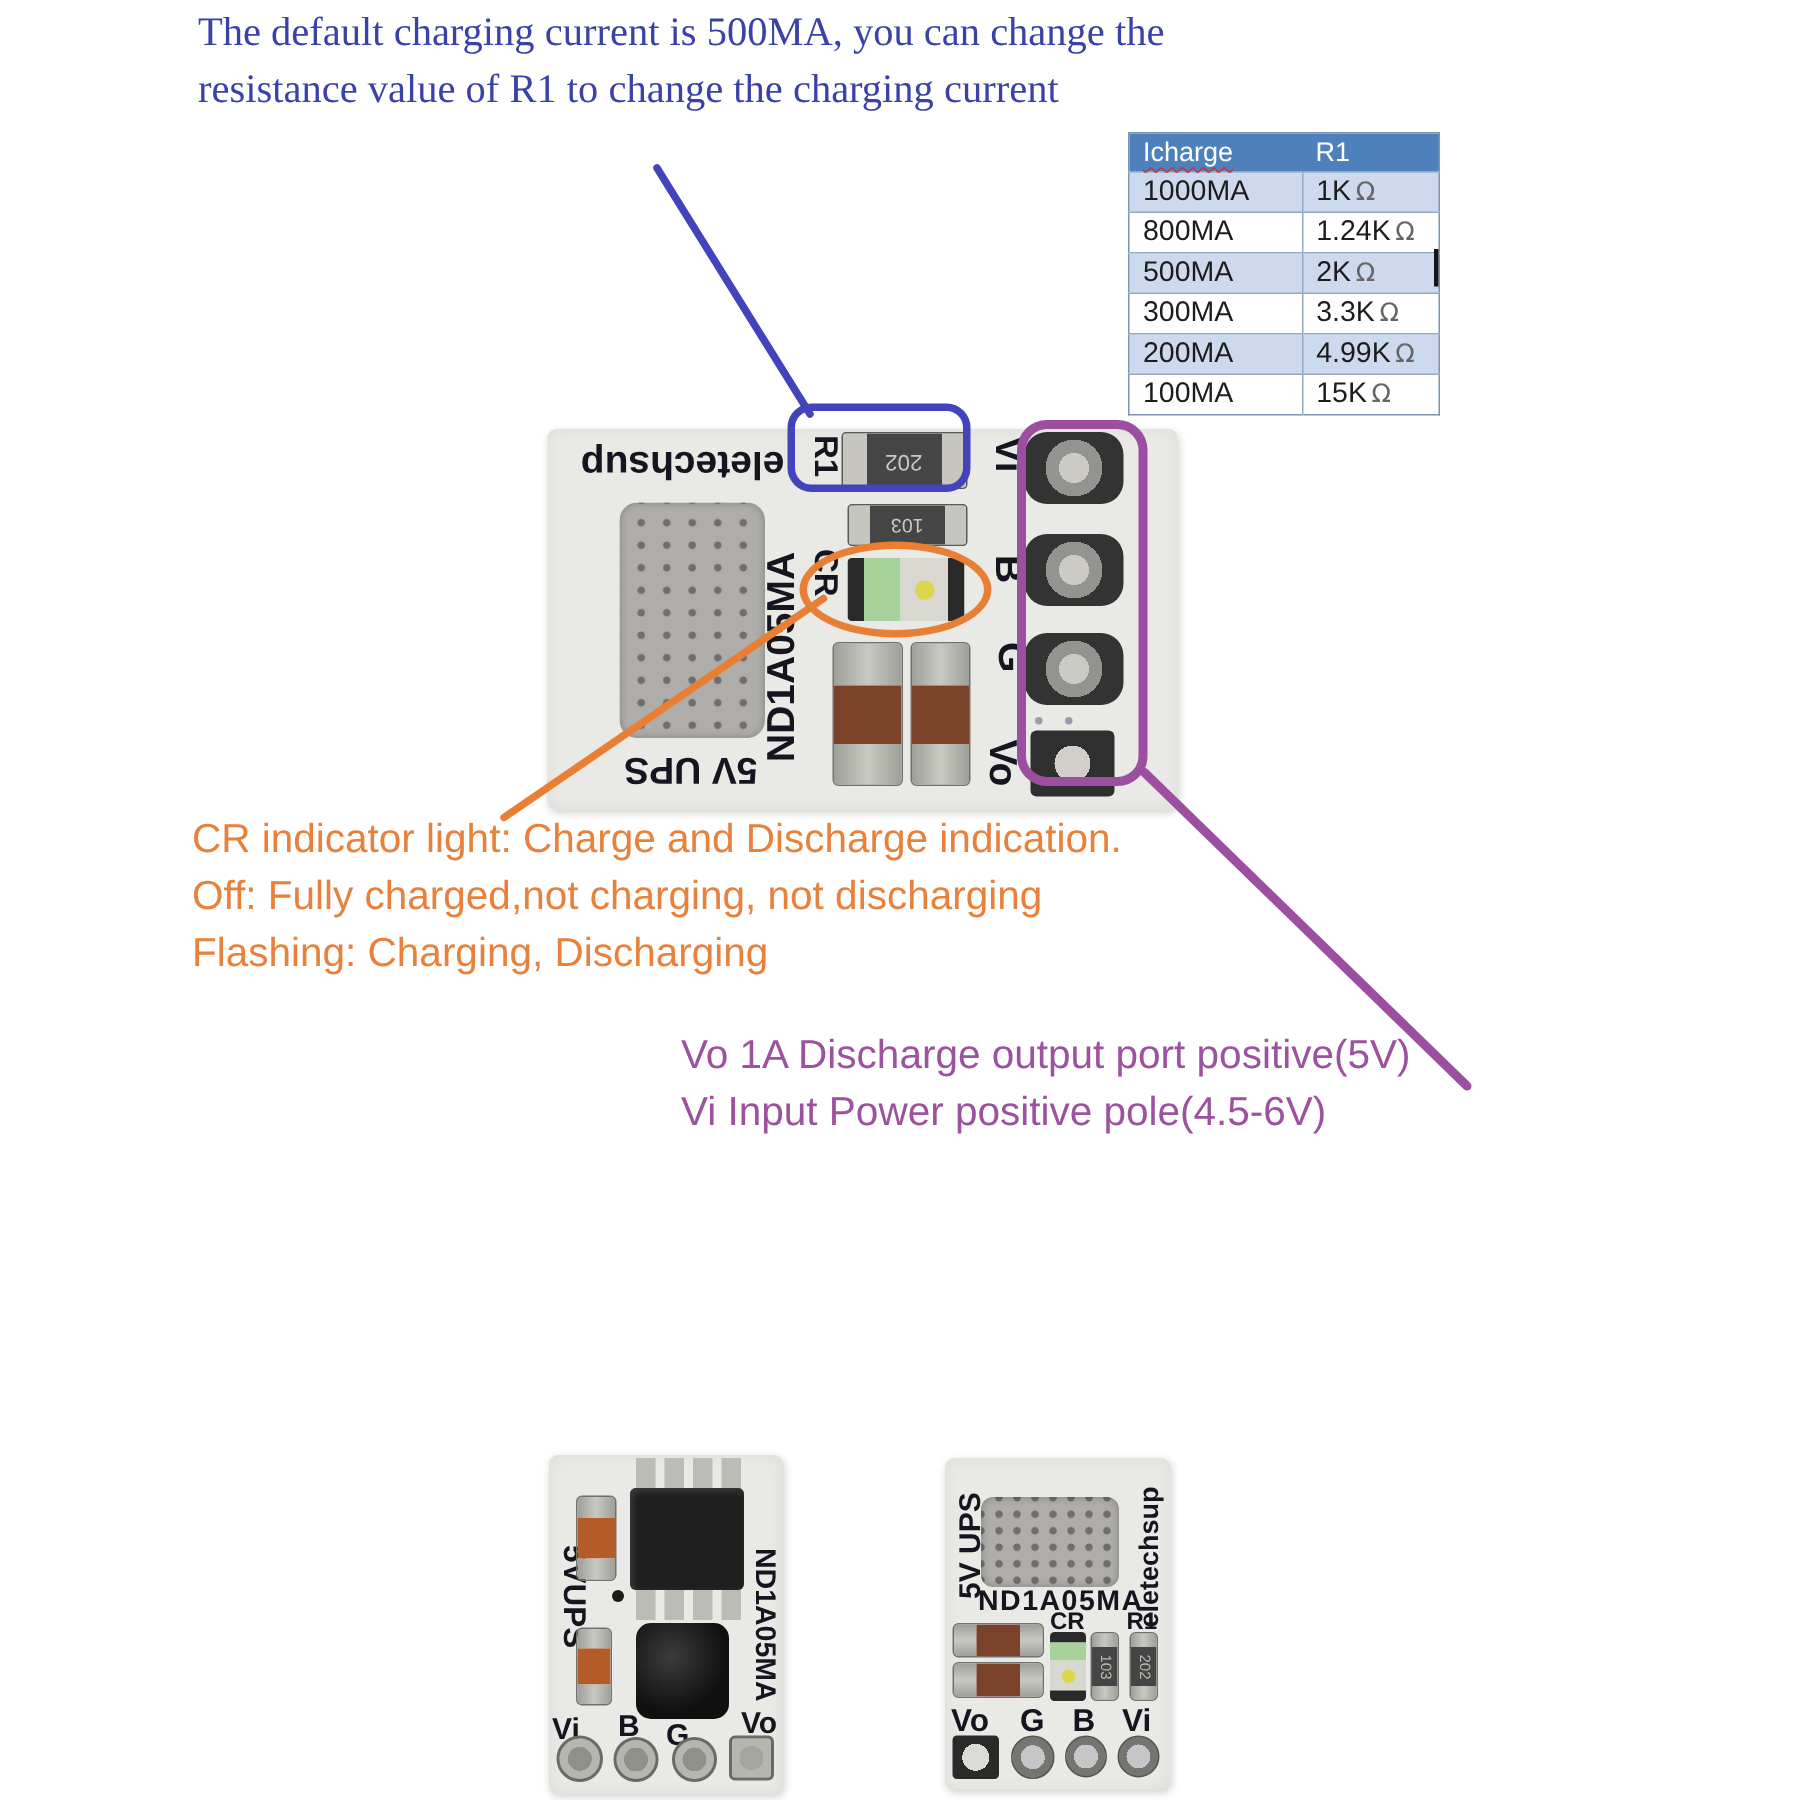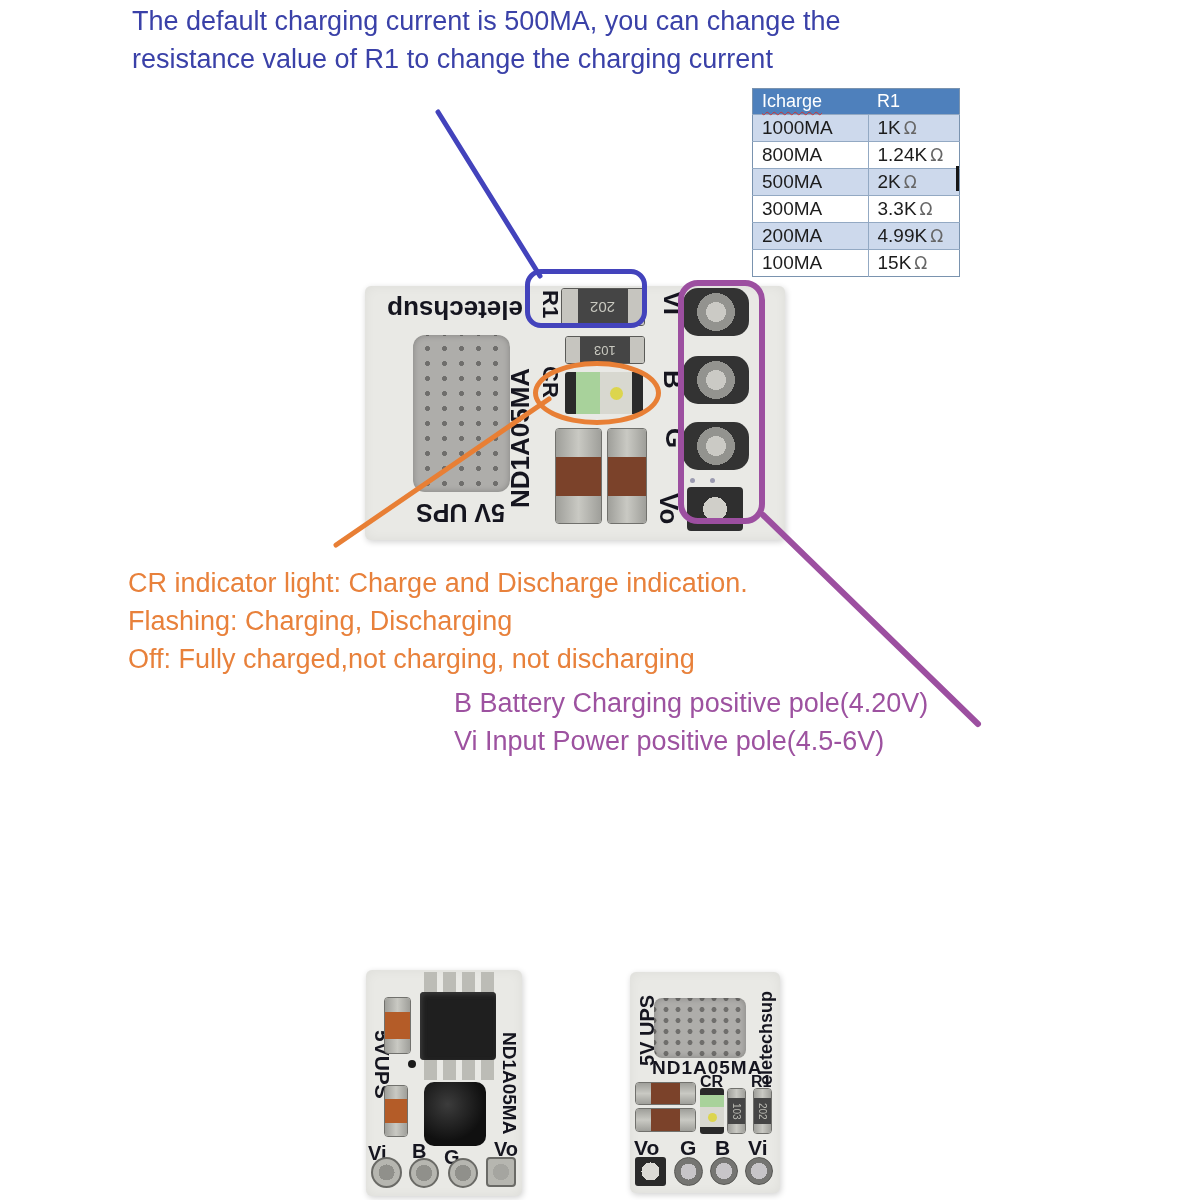--- a/index.html
+++ b/index.html
@@ -64,21 +64,21 @@
   .ann-blue{border-color:#4343bc;border-width:5px;border-radius:16px;}
   .ann-orange{border-color:#e87f35;border-width:5px;border-radius:50%;}
   .ann-purple{border-color:#9c4fa0;border-width:6px;border-radius:20px;}
   svg.overlay{position:absolute;left:0;top:0;pointer-events:none;}
 </style>
 </head>
 <body>
 
 <div class="canvas">
 
-  <div class="abs note note-blue" style="left:132px;top:2px;">
+  <div class="abs note note-blue" style="left:132px;top:2px;font-family:Liberation Serif, serif;">
     <div>The default charging current is 500MA, you can change the</div>
     <div>resistance value of R1 to change the charging current</div>
   </div>
 
   <table class="rtable abs" style="left:752px;top:88px;">
     <tbody>
         <tr>
       <th class="col-i"><span class="squiggle">Icharge</span></th>
       <th class="col-r"><span>R1</span></th>
     </tr>
@@ -170,28 +170,28 @@
   <svg class="overlay" width="1200" height="1200" viewBox="0 0 1200 1200">
     <line x1="438" y1="112" x2="540" y2="276" stroke="#4343bc" stroke-width="5" stroke-linecap="round"></line>
     <line x1="549" y1="399" x2="336" y2="545" stroke="#e87f35" stroke-width="5" stroke-linecap="round"></line>
     <line x1="763" y1="515" x2="978" y2="724" stroke="#9c4fa0" stroke-width="6" stroke-linecap="round"></line>
   </svg>
 
   <div class="abs ann ann-blue" style="left:525px;top:269px;width:122px;height:59px;"></div>
   <div class="abs ann ann-orange" style="left:533px;top:361px;width:128px;height:64px;"></div>
   <div class="abs ann ann-purple" style="left:678px;top:280px;width:87px;height:244px;"></div>
 
-  <div class="abs note note-orange" style="left:128px;top:540px;margin-top:24px;">
+  <div class="abs note note-orange" style="left:128px;top:540px;">
     <div>CR indicator light: Charge and Discharge indication.</div>
+    <div>Off: Fully charged,not charging, not discharging</div>
     <div>Flashing: Charging, Discharging</div>
-    <div>Off: Fully charged,not charging, not discharging</div>
   </div>
 
   <div class="abs note note-purple" style="left:454px;top:684px;">
-    <div>B Battery Charging positive pole(4.20V)</div>
+    <div>Vo 1A Discharge output port positive(5V)</div>
     <div>Vi Input Power positive pole(4.5-6V)</div>
   </div>
 
   <div class="abs board" style="left:366px;top:970px;width:156px;height:226px;">
     <div class="abs silk vt-down" style="left:4px;top:60px;font-size:21px;">5VUPS</div>
     <div class="abs silk vt-down" style="left:132px;top:62px;font-size:19px;">ND1A05MA</div>
 
     <div class="abs" style="left:58px;top:2px;width:13px;height:22px;background:#bcbcb6;"></div>
     <div class="abs" style="left:77px;top:2px;width:13px;height:22px;background:#bcbcb6;"></div>
     <div class="abs" style="left:96px;top:2px;width:13px;height:22px;background:#bcbcb6;"></div>

